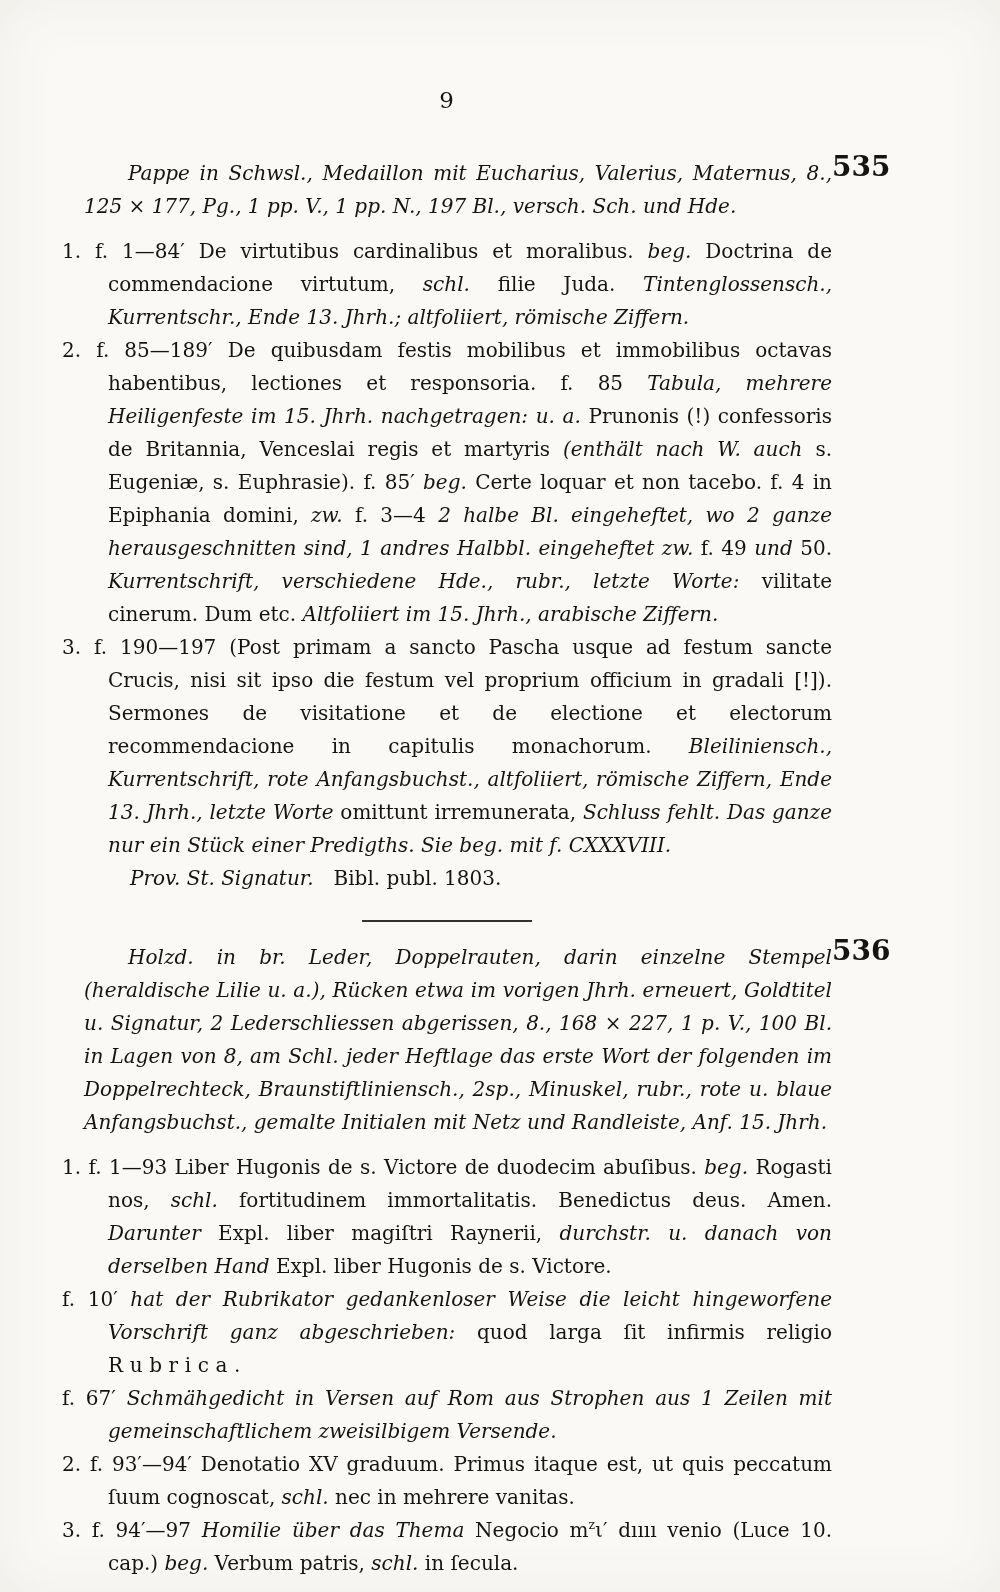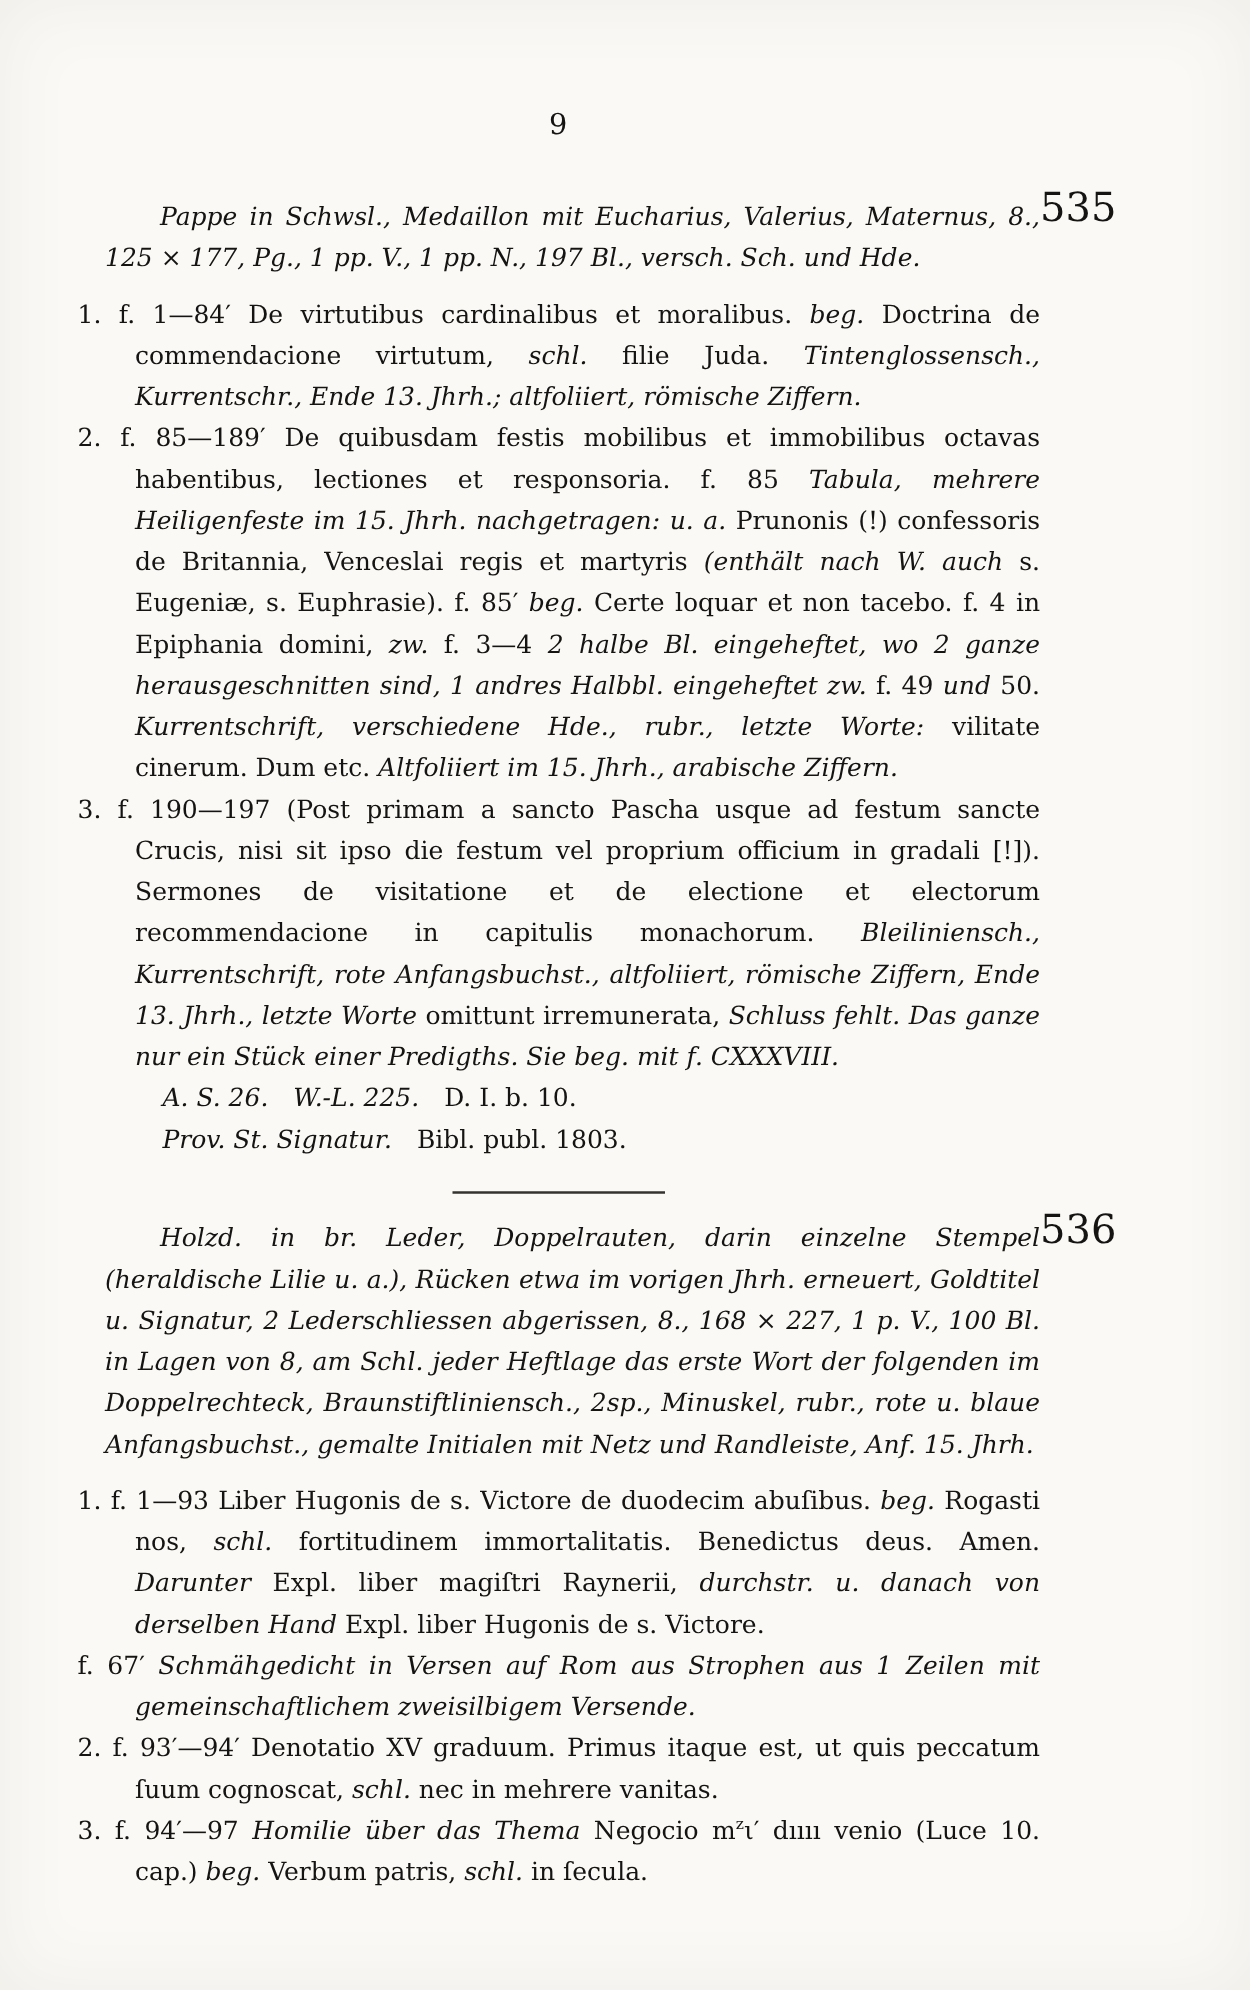--- a/index.html
+++ b/index.html
@@ -37,22 +37,22 @@
   }
   .head-text {
     margin: 0 0 12px 0;
     text-indent: 44px;
     text-align: justify;
   }
   .margin-num {
     position: absolute;
     left: 748px;
     top: -7px;
-    font-weight: normal;
-    font-size: 32px;
+    font-weight: bold;
+    font-size: 28px;
     white-space: nowrap;
   }
   .item {
     margin: 0;
     padding-left: 46px;
     text-indent: -46px;
     text-align: justify;
   }
   .item-label { white-space: pre; }
   .ref-line {
@@ -77,26 +77,26 @@
   <div class="content">
     <p class="page-num">9</p>
     <div id="doc-body">
         <div class="entry-head">
           <span class="margin-num">535</span>
           <p class="head-text"><span class="seg seg-i">Pappe in Schwsl., Medaillon mit Eucharius, Valerius, Maternus, 8., 125 × 177, Pg., 1 pp. V., 1 pp. N., 197 Bl., versch. Sch. und Hde.</span></p>
         </div>
         <p class="item"><span class="item-label seg-r">1. </span><span class="seg seg-r">f. 1—84′ De virtutibus cardinalibus et moralibus. </span><span class="seg seg-i">beg.</span><span class="seg seg-r"> Doctrina de commendacione virtutum, </span><span class="seg seg-i">schl.</span><span class="seg seg-r"> filie Juda. </span><span class="seg seg-i">Tintenglossensch., Kurrentschr., Ende 13. Jhrh.; altfoliiert, römische Ziffern.</span></p>
         <p class="item"><span class="item-label seg-r">2. </span><span class="seg seg-r">f. 85—189′ De quibusdam festis mobilibus et immobilibus octavas habentibus, lectiones et responsoria. f. 85 </span><span class="seg seg-i">Tabula, mehrere Heiligenfeste im 15. Jhrh. nachgetragen: u. a. </span><span class="seg seg-r">Prunonis (!) confessoris de Britannia, Venceslai regis et martyris </span><span class="seg seg-i">(enthält nach W. auch </span><span class="seg seg-r">s. Eugeniæ, s. Euphrasie). f. 85′ </span><span class="seg seg-i">beg.</span><span class="seg seg-r"> Certe loquar et non tacebo. f. 4 in Epiphania domini, </span><span class="seg seg-i">zw.</span><span class="seg seg-r"> f. 3—4 </span><span class="seg seg-i">2 halbe Bl. eingeheftet, wo 2 ganze herausgeschnitten sind, 1 andres Halbbl. eingeheftet zw. </span><span class="seg seg-r">f. 49 </span><span class="seg seg-i">und </span><span class="seg seg-r">50. </span><span class="seg seg-i">Kurrentschrift, verschiedene Hde., rubr., letzte Worte:</span><span class="seg seg-r"> vilitate cinerum. Dum etc. </span><span class="seg seg-i">Altfoliiert im 15. Jhrh., arabische Ziffern.</span></p>
         <p class="item"><span class="item-label seg-r">3. </span><span class="seg seg-r">f. 190—197 (Post primam a sancto Pascha usque ad festum sancte Crucis, nisi sit ipso die festum vel proprium officium in gradali [!]). Sermones de visitatione et de electione et electorum recommendacione in capitulis monachorum. </span><span class="seg seg-i">Bleiliniensch., Kurrentschrift, rote Anfangsbuchst., altfoliiert, römische Ziffern, Ende 13. Jhrh., letzte Worte </span><span class="seg seg-r">omittunt irremunerata, </span><span class="seg seg-i">Schluss fehlt. Das ganze nur ein Stück einer Predigths. Sie beg. mit f. CXXXVIII.</span></p>
-        <p class="ref-line"><span class="seg seg-i">A. S. 26.  W.-L. 225.</span><span class="seg seg-r">  D. I. b. 10.</span></p>
         <p class="ref-line"><span class="seg seg-i">Prov. St. Signatur.</span><span class="seg seg-r">  Bibl. publ. 1803.</span></p>
         <div class="divider"></div>
         <div class="entry-head">
           <span class="margin-num">536</span>
           <p class="head-text"><span class="seg seg-i">Holzd. in br. Leder, Doppelrauten, darin einzelne Stempel (heraldische Lilie u. a.), Rücken etwa im vorigen Jhrh. erneuert, Goldtitel u. Signatur, 2 Lederschliessen abgerissen, 8., 168 × 227, 1 p. V., 100 Bl. in Lagen von 8, am Schl. jeder Heftlage das erste Wort der folgenden im Doppelrechteck, Braunstiftliniensch., 2sp., Minuskel, rubr., rote u. blaue Anfangsbuchst., gemalte Initialen mit Netz und Randleiste, Anf. 15. Jhrh.</span></p>
         </div>
         <p class="item"><span class="item-label seg-r">1. </span><span class="seg seg-r">f. 1—93 Liber Hugonis de s. Victore de duodecim abuſibus. </span><span class="seg seg-i">beg.</span><span class="seg seg-r"> Rogasti nos, </span><span class="seg seg-i">schl.</span><span class="seg seg-r"> fortitudinem immortalitatis. Benedictus deus. Amen. </span><span class="seg seg-i">Darunter </span><span class="seg seg-r">Expl. liber magiſtri Raynerii, </span><span class="seg seg-i">durchstr. u. danach von derselben Hand </span><span class="seg seg-r">Expl. liber Hugonis de s. Victore.</span></p>
+        <p class="item"><span class="item-label seg-r">f. 10′ </span><span class="seg seg-i">hat der Rubrikator gedankenloser Weise die leicht hingeworfene Vorschrift ganz abgeschrieben:</span><span class="seg seg-r"> quod larga ſit infirmis religio </span><span class="seg seg-sp">Rubrica.</span></p>
         <p class="item"><span class="item-label seg-r">f. 67′ </span><span class="seg seg-i">Schmähgedicht in Versen auf Rom aus Strophen aus 1 Zeilen mit gemeinschaftlichem zweisilbigem Versende.</span></p>
         <p class="item"><span class="item-label seg-r">2. </span><span class="seg seg-r">f. 93′—94′ Denotatio XV graduum. Primus itaque est, ut quis peccatum ſuum cognoscat, </span><span class="seg seg-i">schl.</span><span class="seg seg-r"> nec in mehrere vanitas.</span></p>
         <p class="item"><span class="item-label seg-r">3. </span><span class="seg seg-r">f. 94′—97 </span><span class="seg seg-i">Homilie über das Thema </span><span class="seg seg-r">Negocio m</span><span class="seg seg-sup">z</span><span class="seg seg-r">ι′ dıııı venio (Luce 10. cap.) </span><span class="seg seg-i">beg.</span><span class="seg seg-r"> Verbum patris, </span><span class="seg seg-i">schl.</span><span class="seg seg-r"> in ſecula.</span></p>
       </div>
   </div>
 </div>
 
 </body></html>

